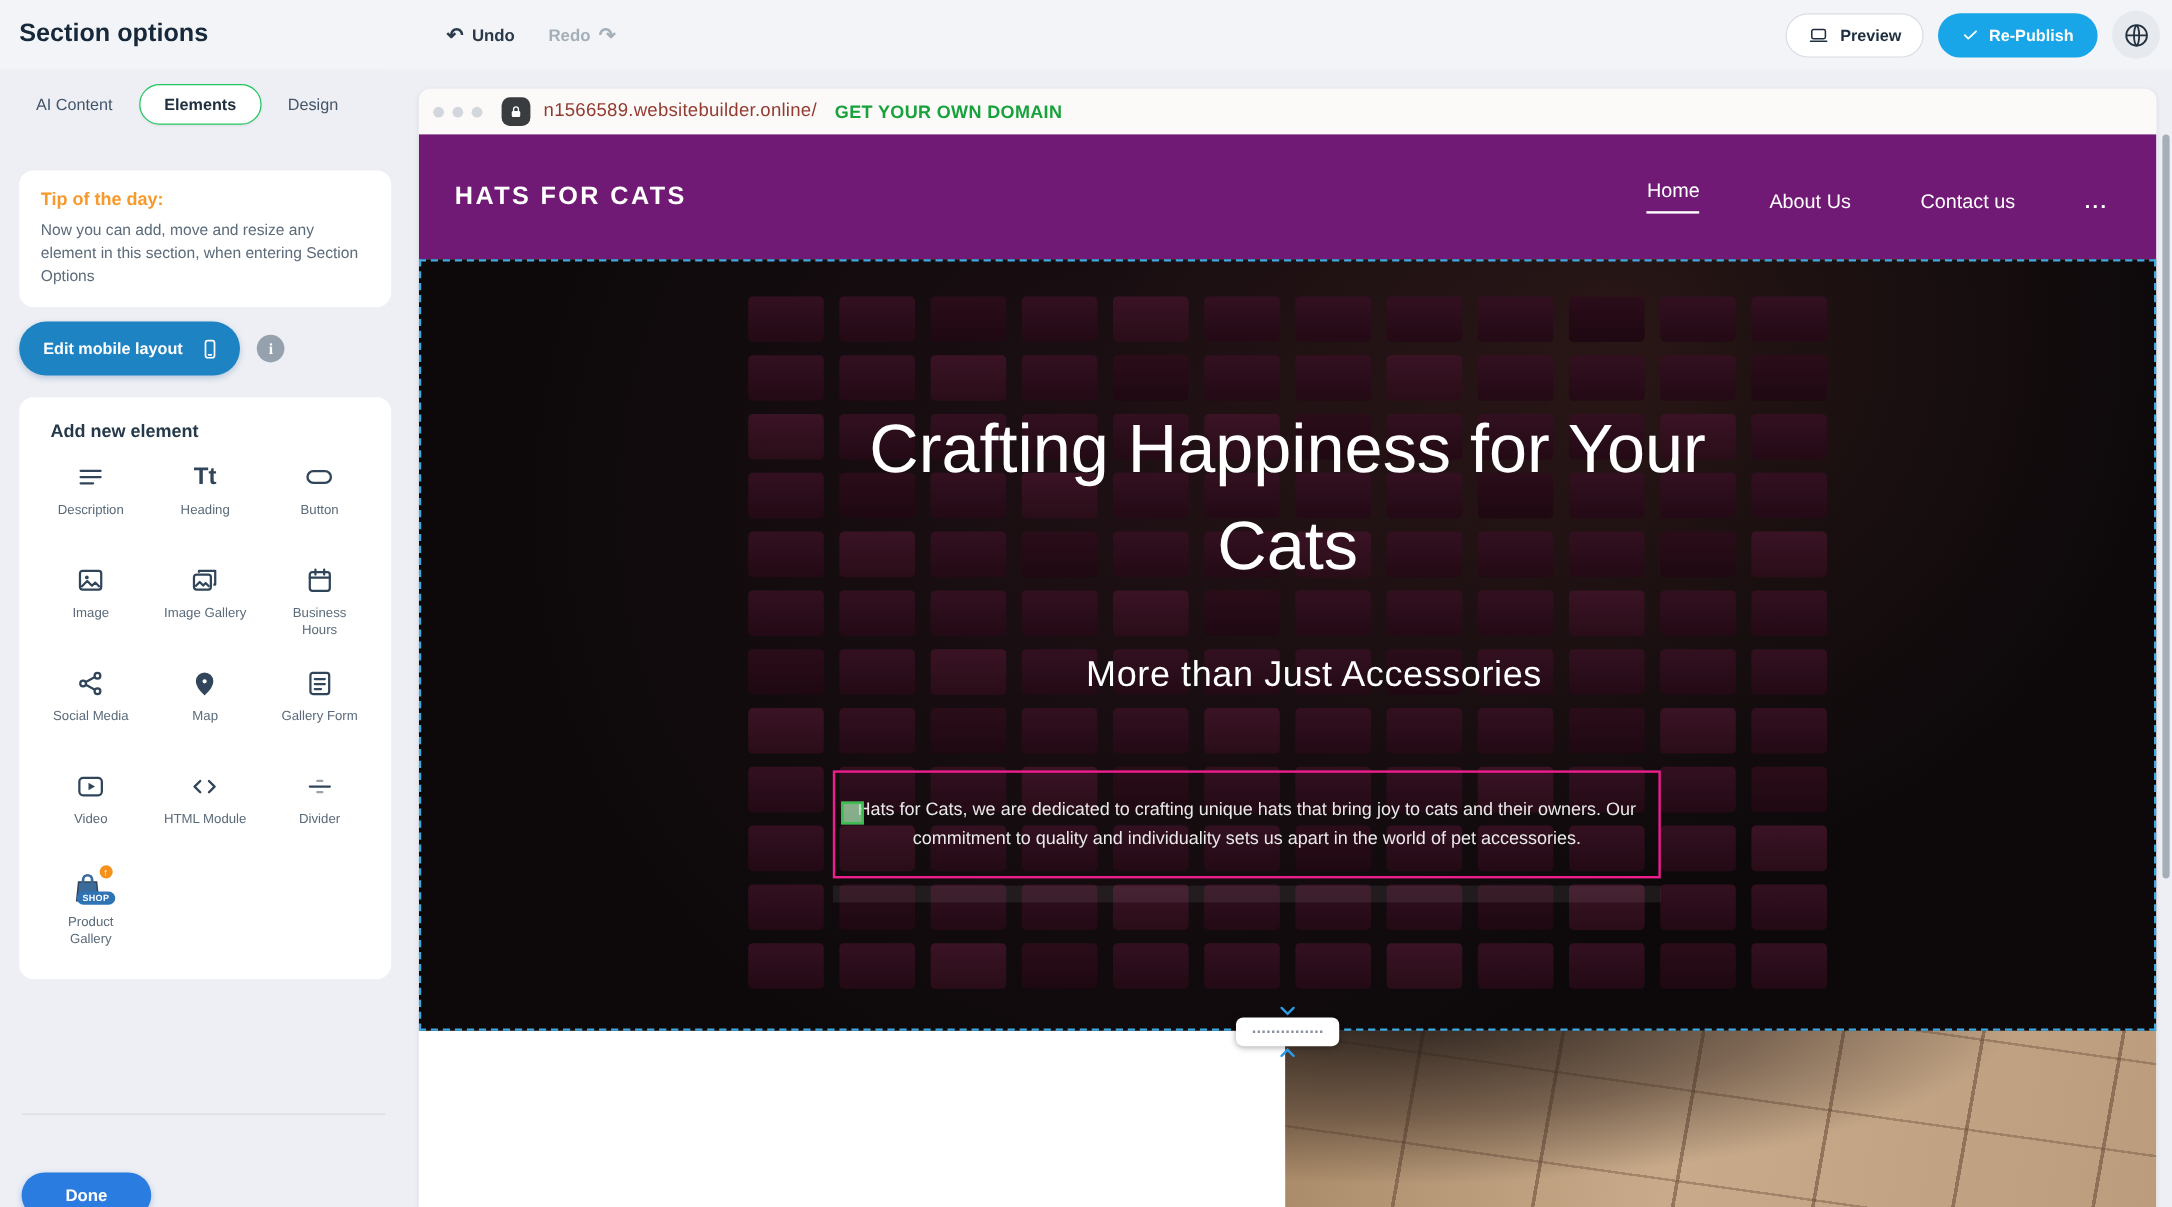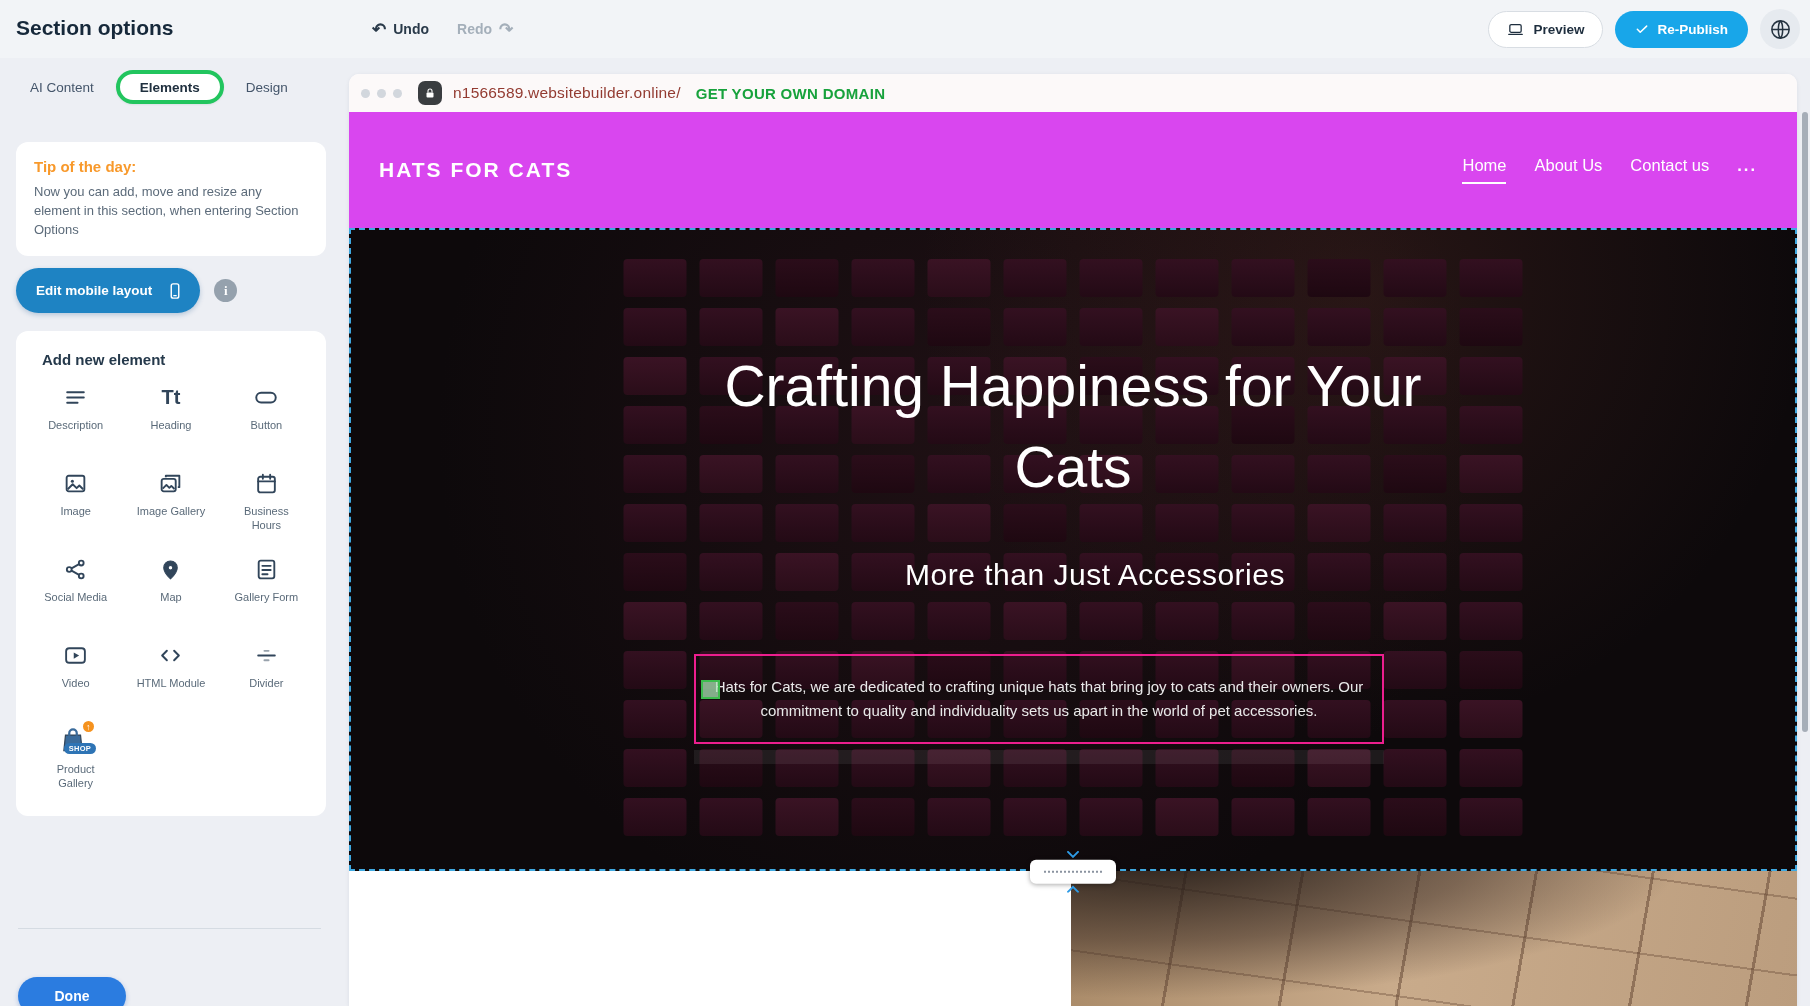--- a/index.html
+++ b/index.html
@@ -19,21 +19,21 @@
   .btn-preview { display:flex; align-items:center; gap:9px; height:37px; padding:0 18px; border-radius:19px;
     background:#ffffff; border:1px solid #d8dde3; color:#1e2e3e; font-size:13.5px; font-weight:600; cursor:pointer; }
   .btn-republish { display:flex; align-items:center; gap:8px; height:37px; padding:0 20px; border-radius:19px;
     background:#18a6e9; color:#fff; font-size:13.5px; font-weight:600; cursor:pointer; }
   .globe-btn { width:40px; height:40px; border-radius:50%; background:#e6eaef; display:flex; align-items:center; justify-content:center; cursor:pointer; }
 
   
   .sidebar { position:absolute; left:0; top:58px; width:322px; height:948px; background:#edeff4; }
   .tabs { position:absolute; top:12px; left:22px; display:flex; align-items:center; gap:14px; }
   .tab { height:34px; display:flex; align-items:center; padding:0 8px; font-size:13.5px; color:#44556a; cursor:pointer; }
-  .tab.active { background:#fff; border:4px solid #22c55e; border-radius:17px; padding:0 20px; font-weight:700; color:#20303f;
+  .tab.active { background:#fff; border:1px solid #22c55e; border-radius:17px; padding:0 20px; font-weight:700; color:#20303f;
     box-shadow:0 1px 2px rgba(20,40,60,.07); }
   .card { background:#fff; border-radius:12px; }
   .tip-card { position:absolute; top:84px; left:16px; width:310px; min-height:104px; padding:16px 18px; }
   .tip-title { font-size:15px; font-weight:700; color:#f8992b; margin-bottom:8px; }
   .tip-body { font-size:13px; color:#5c6b7a; line-height:1.45; }
   .mobile-row { position:absolute; top:210px; left:16px; display:flex; align-items:center; gap:14px; }
   .btn-mobile { display:flex; align-items:center; gap:14px; height:45px; padding:0 16px 0 20px; border-radius:23px;
     background:#1e83c3; color:#fff; font-size:13.5px; font-weight:700; cursor:pointer; box-shadow:0 2px 5px rgba(20,80,140,.25); }
   .info-dot { width:23px; height:23px; border-radius:50%; background:#95a1ad; color:#fff; display:flex; align-items:center; justify-content:center;
     font-size:13px; font-weight:700; font-family:"Liberation Serif", serif; cursor:pointer; }
@@ -58,23 +58,23 @@
   
   .canvas { position:absolute; left:349px; top:74px; width:1448px; height:932px; background:#fff;
     border-radius:10px 10px 0 0; overflow:hidden; box-shadow:0 1px 4px rgba(20,40,60,.08); }
   .browser-bar { height:38px; background:#fcf9f9; display:flex; align-items:center; padding:0 12px; }
   .win-dots { display:flex; gap:7px; margin-right:16px; }
   .win-dots i { width:9px; height:9px; border-radius:50%; background:#d2d7dd; }
   .lock-chip { width:24px; height:24px; border-radius:7px; background:#3a3d40; display:flex; align-items:center; justify-content:center; }
   .url-text { margin-left:11px; font-size:15.5px; color:#933b31; letter-spacing:.2px; cursor:text; }
   .domain-cta { margin-left:15px; font-size:15px; font-weight:700; color:#17a23c; letter-spacing:.3px; cursor:pointer; }
 
-  .site-header { height:116px; background:#d946ef; display:flex; align-items:center; justify-content:space-between; padding:0 40px 0 30px; }
+  .site-header { height:104px; background:#701a75; display:flex; align-items:center; justify-content:space-between; padding:0 40px 0 30px; }
   .site-logo { color:#fff; font-size:21px; font-weight:700; letter-spacing:2px; cursor:pointer; }
-  .site-nav { display:flex; align-items:flex-start; gap:28px; }
+  .site-nav { display:flex; align-items:flex-end; gap:58px; }
   .navitem { color:#fff; font-size:16.5px; cursor:pointer; }
   .navitem.active { border-bottom:2px solid #fff; padding-bottom:7px; }
   .navitem.more { font-weight:700; letter-spacing:2px; }
 
   .hero { position:relative; height:643px;
     background:
       radial-gradient(circle at 70% 10%, rgba(130,65,55,.22), rgba(0,0,0,0) 38%),
       radial-gradient(circle at 42% 32%, rgba(70,32,40,.30), rgba(0,0,0,0) 55%),
       #0d090b; }
   .hero::after { content:""; position:absolute; inset:0; border:2px dashed #3fa9e1; pointer-events:none; z-index:8; }

